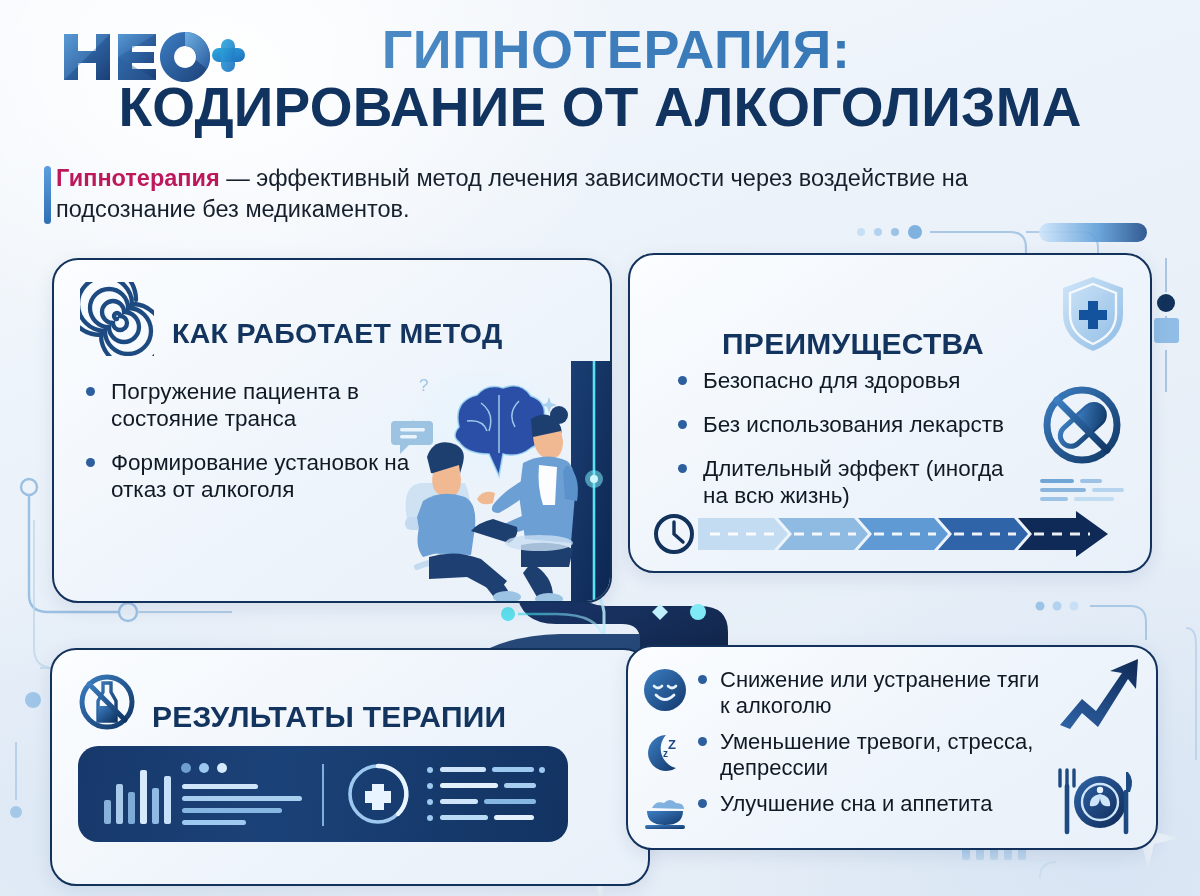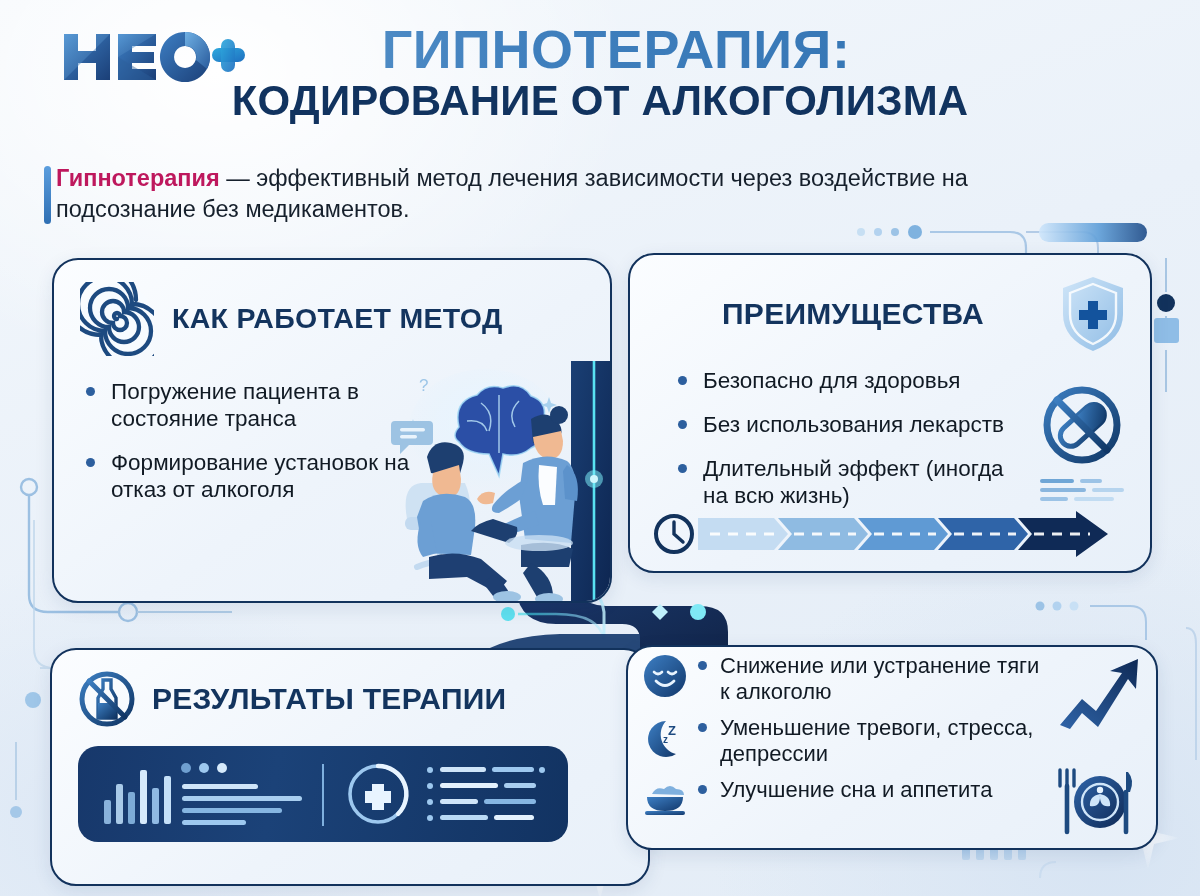--- a/index.html
+++ b/index.html
@@ -22,21 +22,21 @@
   .logo { position:absolute; left:60px; top:26px; width:185px; height:62px; }
   .title-wrap { position:absolute; left:0; right:0; top:22px; text-align:center; }
   .title-1 {
     font-size:54px; font-weight:bold; letter-spacing:0.5px;
     background:linear-gradient(100deg,#6fa6d6 0%,#3f7fbd 45%,#2e6fae 100%);
     -webkit-background-clip:text; background-clip:text; color:transparent;
     line-height:1.02;
     padding-left:32px;
   }
   .title-2 {
-    font-size:42px; font-weight:bold; letter-spacing:0.2px;
+    font-size:55px; font-weight:bold; letter-spacing:0.2px;
     color:#11335f; line-height:1.04; margin-top:2px;
     text-shadow:0 1px 0 rgba(255,255,255,.6);
   }
   .subtitle {
     position:absolute; left:56px; top:163px; width:1040px;
     font-size:23.5px; line-height:1.33; color:#16202c;
   }
   .subtitle b { font-weight:bold; color:#be185d; }
   .sub-bar {
     position:absolute; left:44px; top:166px; width:7px; height:58px;
@@ -52,20 +52,21 @@
     overflow:hidden;
   }
   .card-method    { left:52px;  top:258px; width:560px; height:345px; }
   .card-advantages{ left:628px; top:253px; width:524px; height:320px; }
   .card-results   { left:50px;  top:648px; width:600px; height:238px; }
   .card-outcomes  { left:626px; top:645px; width:532px; height:205px; }
 
   .card-title {
     font-size:28.5px; font-weight:bold; color:#13345e; line-height:1.12;
     letter-spacing:0.3px;
+    margin-top:30px;
   }
 
   ul.bullets { list-style:none; }
   ul.bullets li {
     position:relative; padding-left:27px; color:#111a24;
     font-size:22.5px; line-height:1.2; margin-bottom:17px;
   }
   ul.bullets li::before {
     content:""; position:absolute; left:2px; top:9px;
     width:9px; height:9px; border-radius:50%; background:#2d5f9e;
@@ -89,21 +90,21 @@
   .res-head { position:absolute; left:26px; top:20px; display:flex; align-items:center; gap:16px; }
   .nobottle { width:58px; height:58px; flex:0 0 58px; }
   .res-panel {
     position:absolute; left:26px; top:96px; width:490px; height:96px;
     border-radius:20px;
     background:linear-gradient(100deg,#17386b 0%,#1b4278 40%,#123362 100%);
     overflow:hidden;
   }
 
   
-  .out-rows { position:absolute; left:14px; top:4px; width:400px; }
+  .out-rows { position:absolute; left:14px; top:18px; width:400px; }
   .out-row { display:flex; align-items:flex-start; gap:10px; margin-bottom:7px; }
   .out-ico { width:46px; height:46px; flex:0 0 46px; margin-top:2px; }
   .out-txt {
     position:relative; padding-left:22px; font-size:22px; line-height:1.2; color:#111a24;
     padding-top:2px;
   }
   .out-txt::before {
     content:""; position:absolute; left:0; top:10px;
     width:9px; height:9px; border-radius:50%; background:#2d5f9e;
   }

